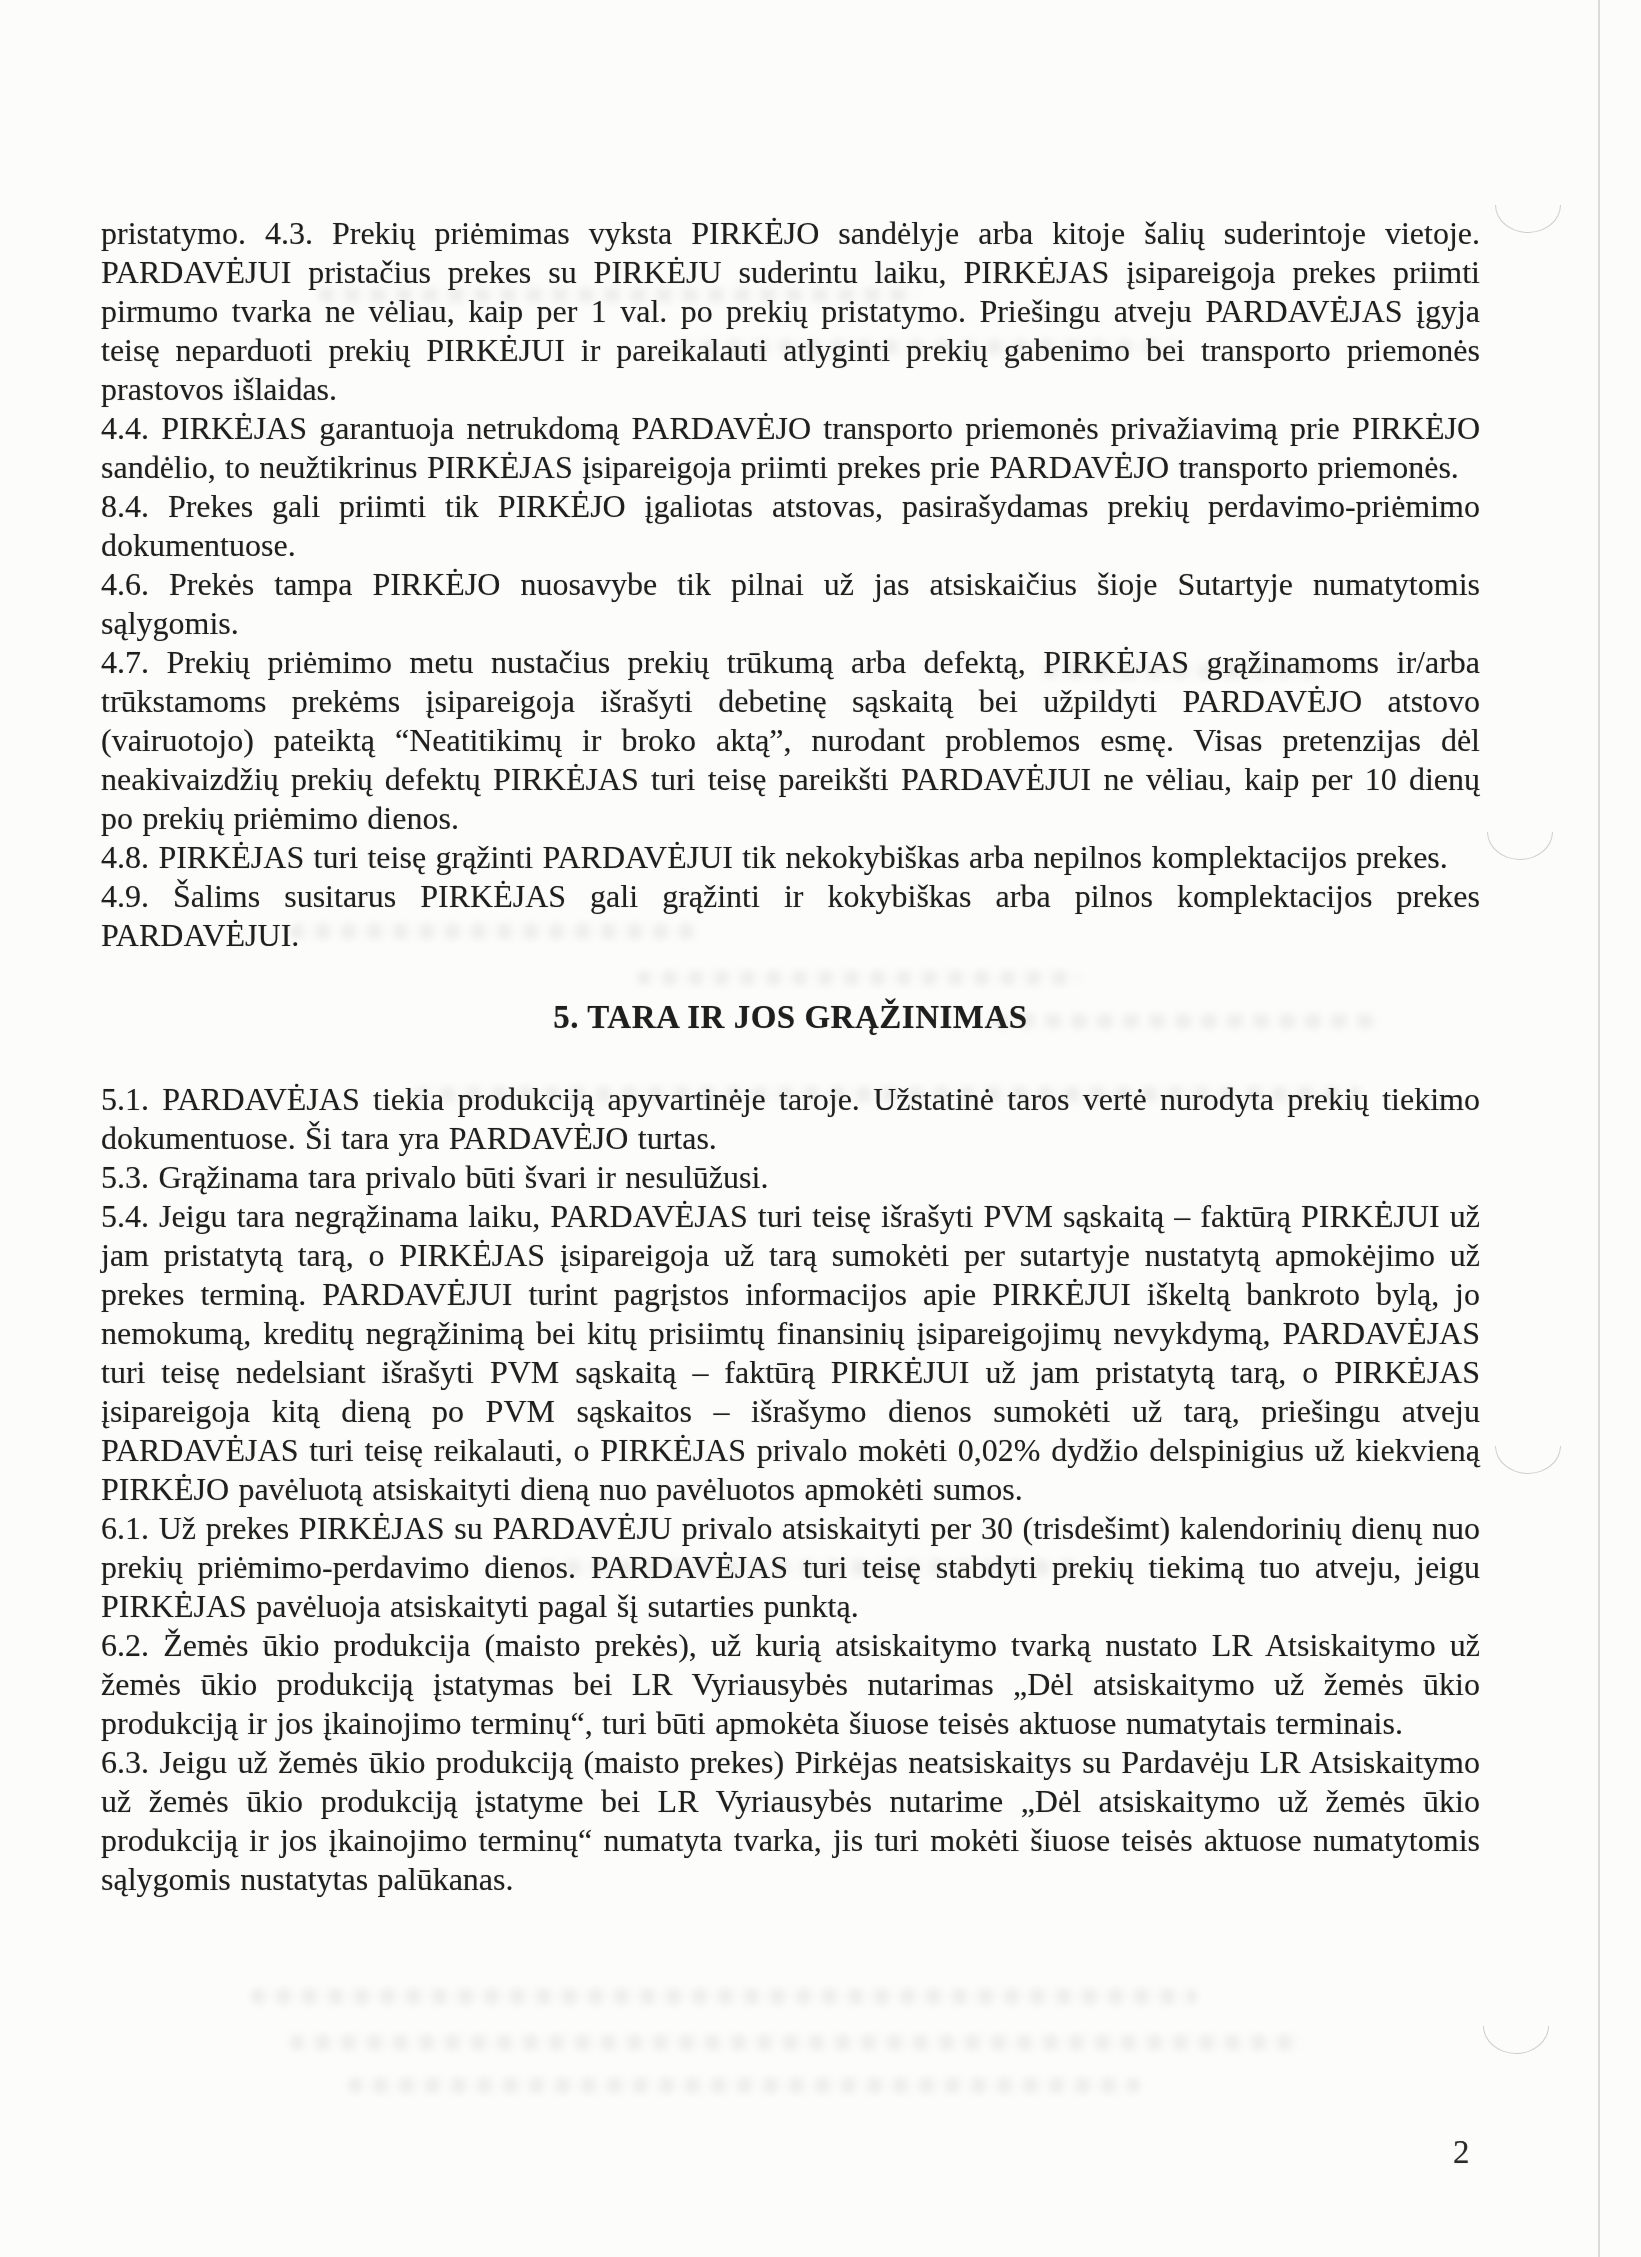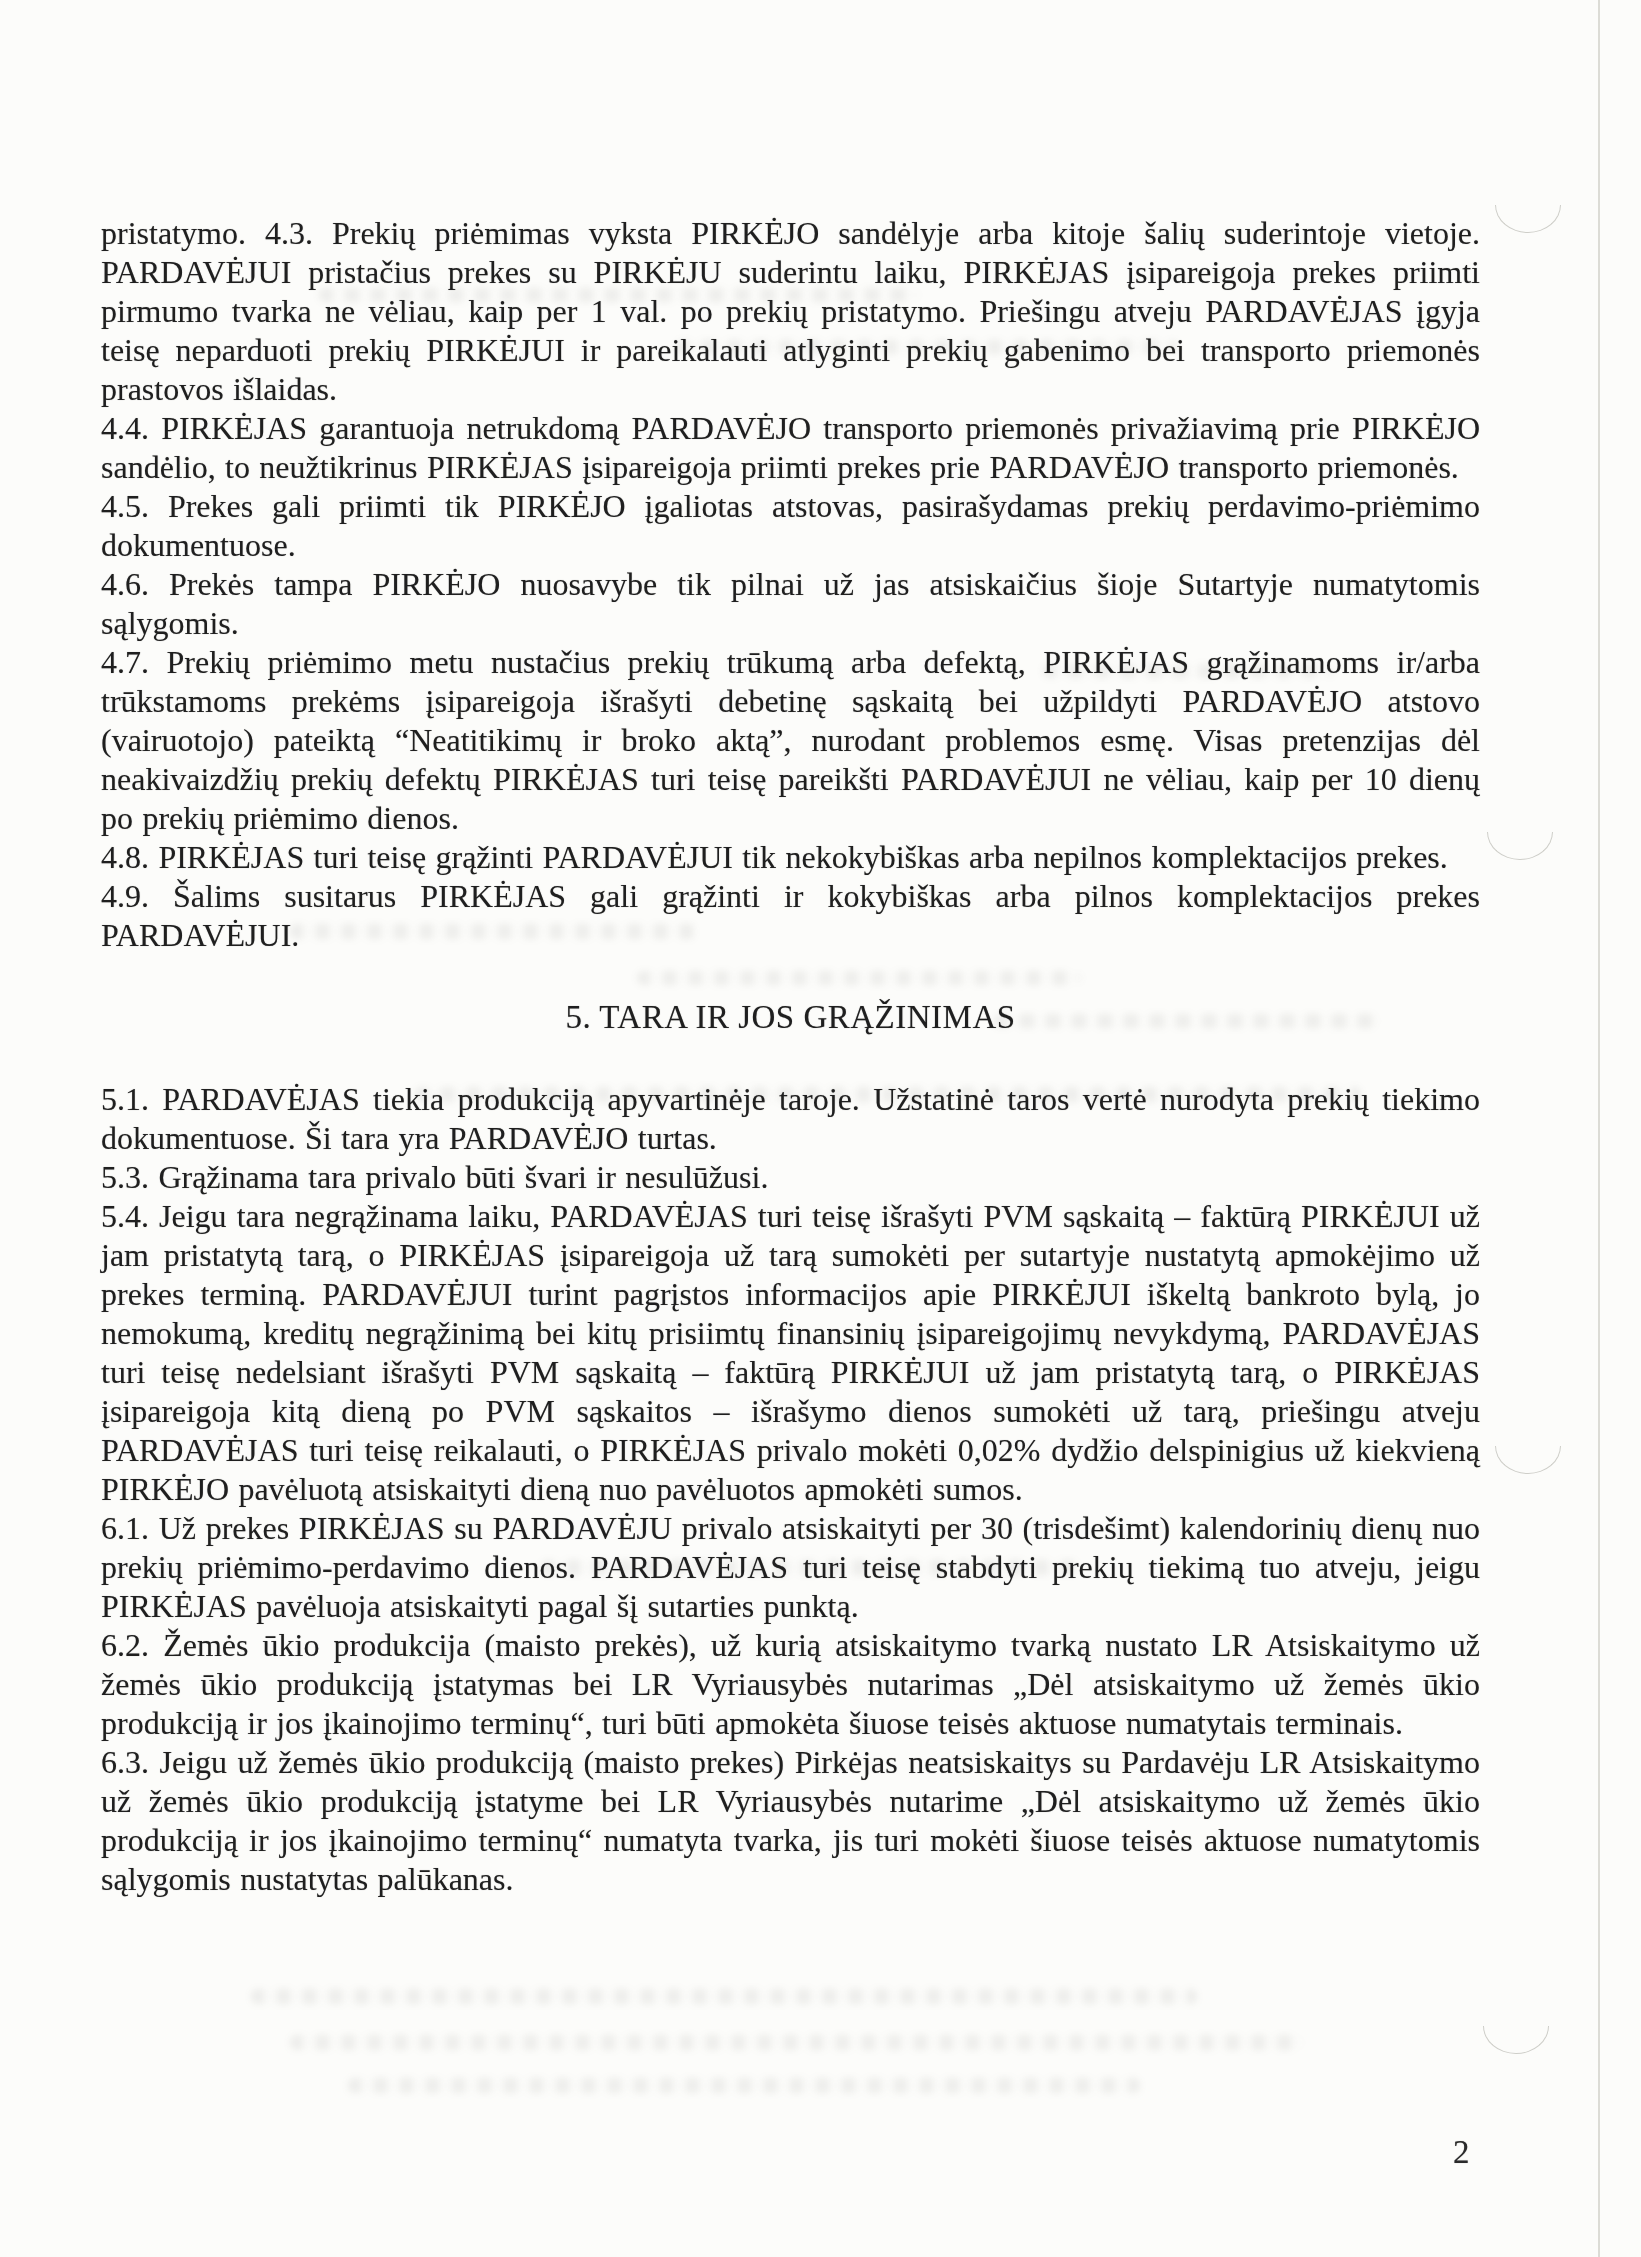--- a/index.html
+++ b/index.html
@@ -28,21 +28,21 @@
     font-size: 32px;
     line-height: 39px;
     text-align: justify;
     word-spacing: 1.4px;
     text-shadow: 0 0 1px rgba(30,30,30,0.35);
   }
   .heading {
     margin: 43px 0 43px 0;
     font-size: 33px;
     line-height: 39px;
-    font-weight: normal;
+    font-weight: bold;
     text-align: center;
     letter-spacing: 0.5px;
     text-shadow: 0 0 1px rgba(30,30,30,0.4);
   }
   .page-number {
     position: absolute;
     left: 1453px;
     top: 2134px;
     font-size: 33px;
     color: #2a2a2a;
@@ -109,21 +109,21 @@
   <div class="smudge s6"></div>
   <div class="smudge s7"></div>
   <div class="smudge s8"></div>
   <div class="smudge s9"></div>
   <div class="smudge s10"></div>
   <div class="smudge s11"></div>
 
   <div class="content">
     <p class="para">pristatymo. 4.3. Prekių priėmimas vyksta PIRKĖJO sandėlyje arba kitoje šalių suderintoje vietoje. PARDAVĖJUI pristačius prekes su PIRKĖJU suderintu laiku, PIRKĖJAS įsipareigoja prekes priimti pirmumo tvarka ne vėliau, kaip per 1 val. po prekių pristatymo. Priešingu atveju PARDAVĖJAS įgyja teisę neparduoti prekių PIRKĖJUI ir pareikalauti atlyginti prekių gabenimo bei transporto priemonės prastovos išlaidas.</p>
     <p class="para">4.4. PIRKĖJAS garantuoja netrukdomą PARDAVĖJO transporto priemonės privažiavimą prie PIRKĖJO sandėlio, to neužtikrinus PIRKĖJAS įsipareigoja priimti prekes prie PARDAVĖJO transporto priemonės.</p>
-    <p class="para">4.5. Prekes gali priimti tik PIRKĖJO įgaliotas atstovas, pasirašydamas prekių perdavimo-priėmimo dokumentuose.</p>
+    <p class="para">8.4. Prekes gali priimti tik PIRKĖJO įgaliotas atstovas, pasirašydamas prekių perdavimo-priėmimo dokumentuose.</p>
     <p class="para">4.6. Prekės tampa PIRKĖJO nuosavybe tik pilnai už jas atsiskaičius šioje Sutartyje numatytomis sąlygomis.</p>
     <p class="para">4.7. Prekių priėmimo metu nustačius prekių trūkumą arba defektą, PIRKĖJAS grąžinamoms ir/arba trūkstamoms prekėms įsipareigoja išrašyti debetinę sąskaitą bei užpildyti PARDAVĖJO atstovo (vairuotojo) pateiktą “Neatitikimų ir broko aktą”, nurodant problemos esmę. Visas pretenzijas dėl neakivaizdžių prekių defektų PIRKĖJAS turi teisę pareikšti PARDAVĖJUI ne vėliau, kaip per 10 dienų po prekių priėmimo dienos.</p>
     <p class="para">4.8. PIRKĖJAS turi teisę grąžinti PARDAVĖJUI tik nekokybiškas arba nepilnos komplektacijos prekes.</p>
     <p class="para">4.9. Šalims susitarus PIRKĖJAS gali grąžinti ir kokybiškas arba pilnos komplektacijos prekes PARDAVĖJUI.</p>
     <h2 class="heading">5. TARA IR JOS GRĄŽINIMAS</h2>
     <p class="para">5.1. PARDAVĖJAS tiekia produkciją apyvartinėje taroje. Užstatinė taros vertė nurodyta prekių tiekimo dokumentuose. Ši tara yra PARDAVĖJO turtas.</p>
     <p class="para">5.3. Grąžinama tara privalo būti švari ir nesulūžusi.</p>
     <p class="para">5.4. Jeigu tara negrąžinama laiku, PARDAVĖJAS turi teisę išrašyti PVM sąskaitą – faktūrą PIRKĖJUI už jam pristatytą tarą, o PIRKĖJAS įsipareigoja už tarą sumokėti per sutartyje nustatytą apmokėjimo už prekes terminą. PARDAVĖJUI turint pagrįstos informacijos apie PIRKĖJUI iškeltą bankroto bylą, jo nemokumą, kreditų negrąžinimą bei kitų prisiimtų finansinių įsipareigojimų nevykdymą, PARDAVĖJAS turi teisę nedelsiant išrašyti PVM sąskaitą – faktūrą PIRKĖJUI už jam pristatytą tarą, o PIRKĖJAS įsipareigoja kitą dieną po PVM sąskaitos – išrašymo dienos sumokėti už tarą, priešingu atveju PARDAVĖJAS turi teisę reikalauti, o PIRKĖJAS privalo mokėti 0,02% dydžio delspinigius už kiekvieną PIRKĖJO pavėluotą atsiskaityti dieną nuo pavėluotos apmokėti sumos.</p>
     <p class="para">6.1. Už prekes PIRKĖJAS su PARDAVĖJU privalo atsiskaityti per 30 (trisdešimt) kalendorinių dienų nuo prekių priėmimo-perdavimo dienos. PARDAVĖJAS turi teisę stabdyti prekių tiekimą tuo atveju, jeigu PIRKĖJAS pavėluoja atsiskaityti pagal šį sutarties punktą.</p>
     <p class="para">6.2. Žemės ūkio produkcija (maisto prekės), už kurią atsiskaitymo tvarką nustato LR Atsiskaitymo už žemės ūkio produkciją įstatymas bei LR Vyriausybės nutarimas „Dėl atsiskaitymo už žemės ūkio produkciją ir jos įkainojimo terminų“, turi būti apmokėta šiuose teisės aktuose numatytais terminais.</p>

